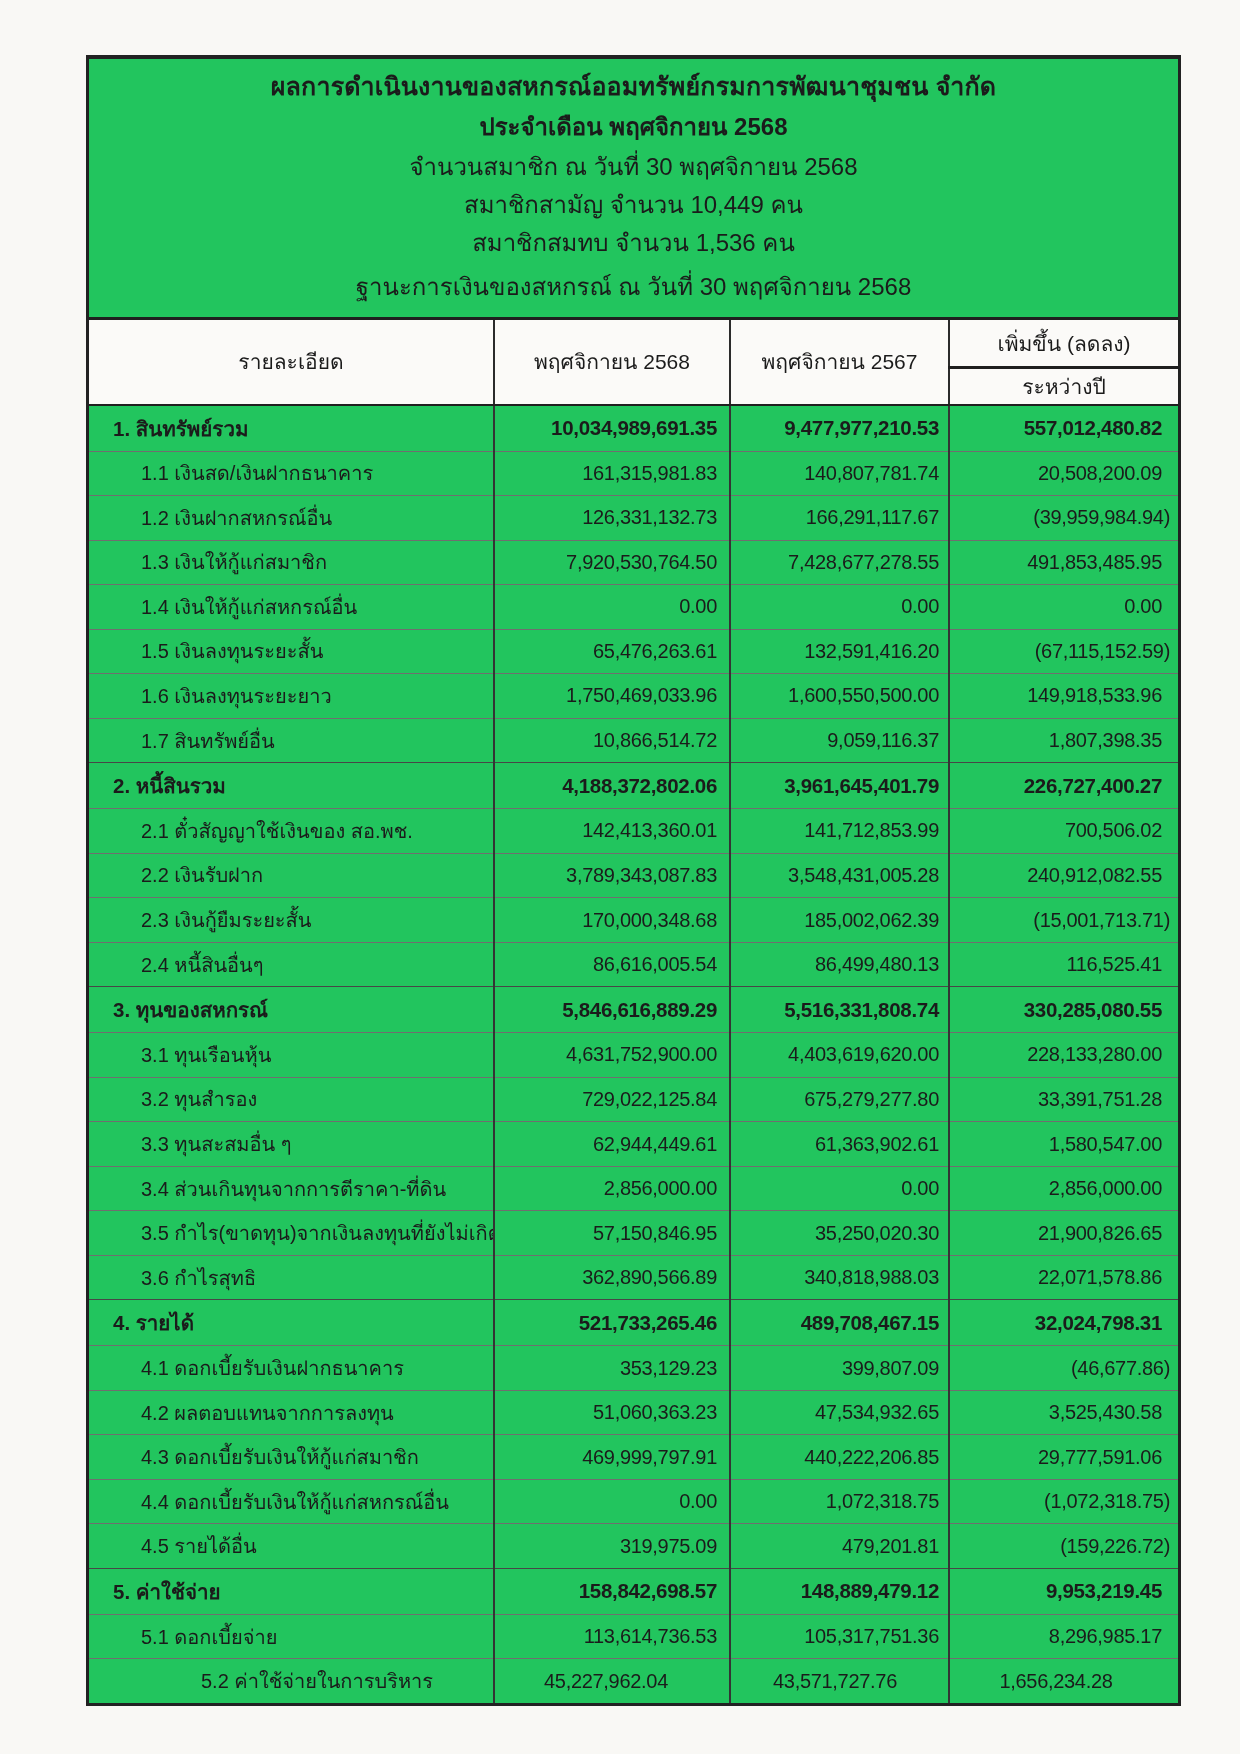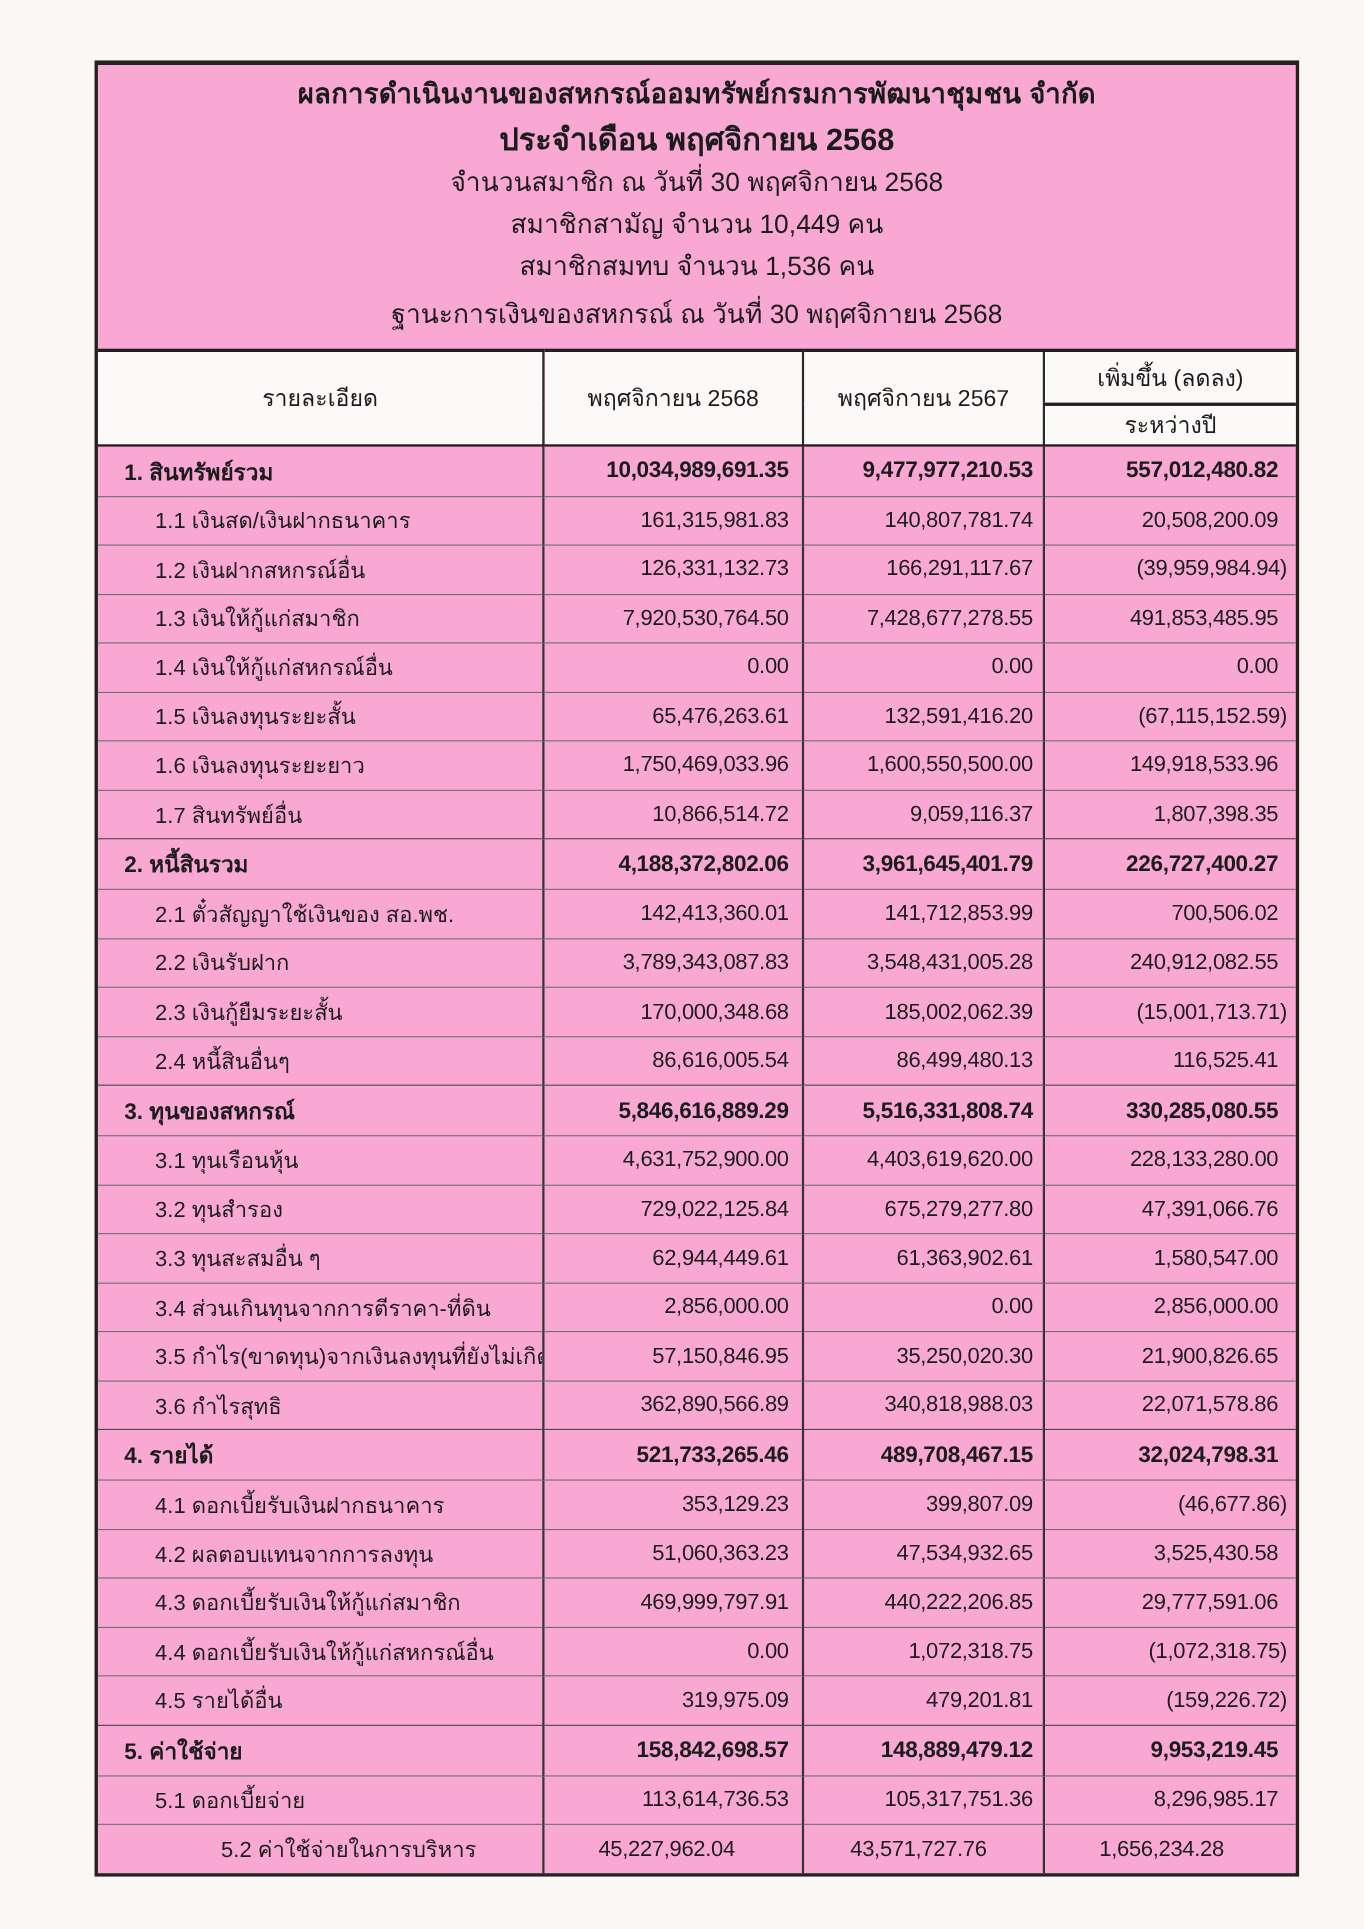--- a/index.html
+++ b/index.html
@@ -9,27 +9,27 @@
     font-family:"Liberation Sans","DejaVu Sans",sans-serif;
     color:#1b1b1b;
     position:relative;
   }
   .frame {
     position:absolute;
     left:86px; top:55px;
     width:1095px; height:1651px;
     border:3px solid #222;
     border-top-width:4px;
-    background:#f9a8d4;
+    background:#22c55e;
     display:flex;
     flex-direction:column;
   }
   .doc-head { height:258px; text-align:center; padding-top:10px; overflow:hidden; }
   .t1 { font-size:25px; font-weight:bold; line-height:34px; letter-spacing:0.2px; }
-  .t2 { font-size:28px; font-weight:bold; line-height:34px; margin-top:7px; }
+  .t2 { font-size:24px; font-weight:bold; line-height:34px; margin-top:7px; }
   .t3 { font-size:24px; line-height:30px; margin-top:8px; }
   .t3-last { margin-top:14px; }
 
   table.report {
     width:100%;
     height:calc(100% - 258px);
     border-collapse:collapse;
     table-layout:fixed;
   }
   .report th, .report td { overflow:hidden; white-space:nowrap; }
@@ -190,21 +190,21 @@
           <tr class="sub">
             <td class="label">3.1 ทุนเรือนหุ้น</td>
             <td class="num n1">4,631,752,900.00</td>
             <td class="num n2">4,403,619,620.00</td>
             <td class="num n3">228,133,280.00</td>
           </tr>
           <tr class="sub">
             <td class="label">3.2 ทุนสำรอง</td>
             <td class="num n1">729,022,125.84</td>
             <td class="num n2">675,279,277.80</td>
-            <td class="num n3">47,391,066.76</td>
+            <td class="num n3">33,391,751.28</td>
           </tr>
           <tr class="sub">
             <td class="label">3.3 ทุนสะสมอื่น ๆ</td>
             <td class="num n1">62,944,449.61</td>
             <td class="num n2">61,363,902.61</td>
             <td class="num n3">1,580,547.00</td>
           </tr>
           <tr class="sub">
             <td class="label">3.4 ส่วนเกินทุนจากการตีราคา-ที่ดิน</td>
             <td class="num n1">2,856,000.00</td>

